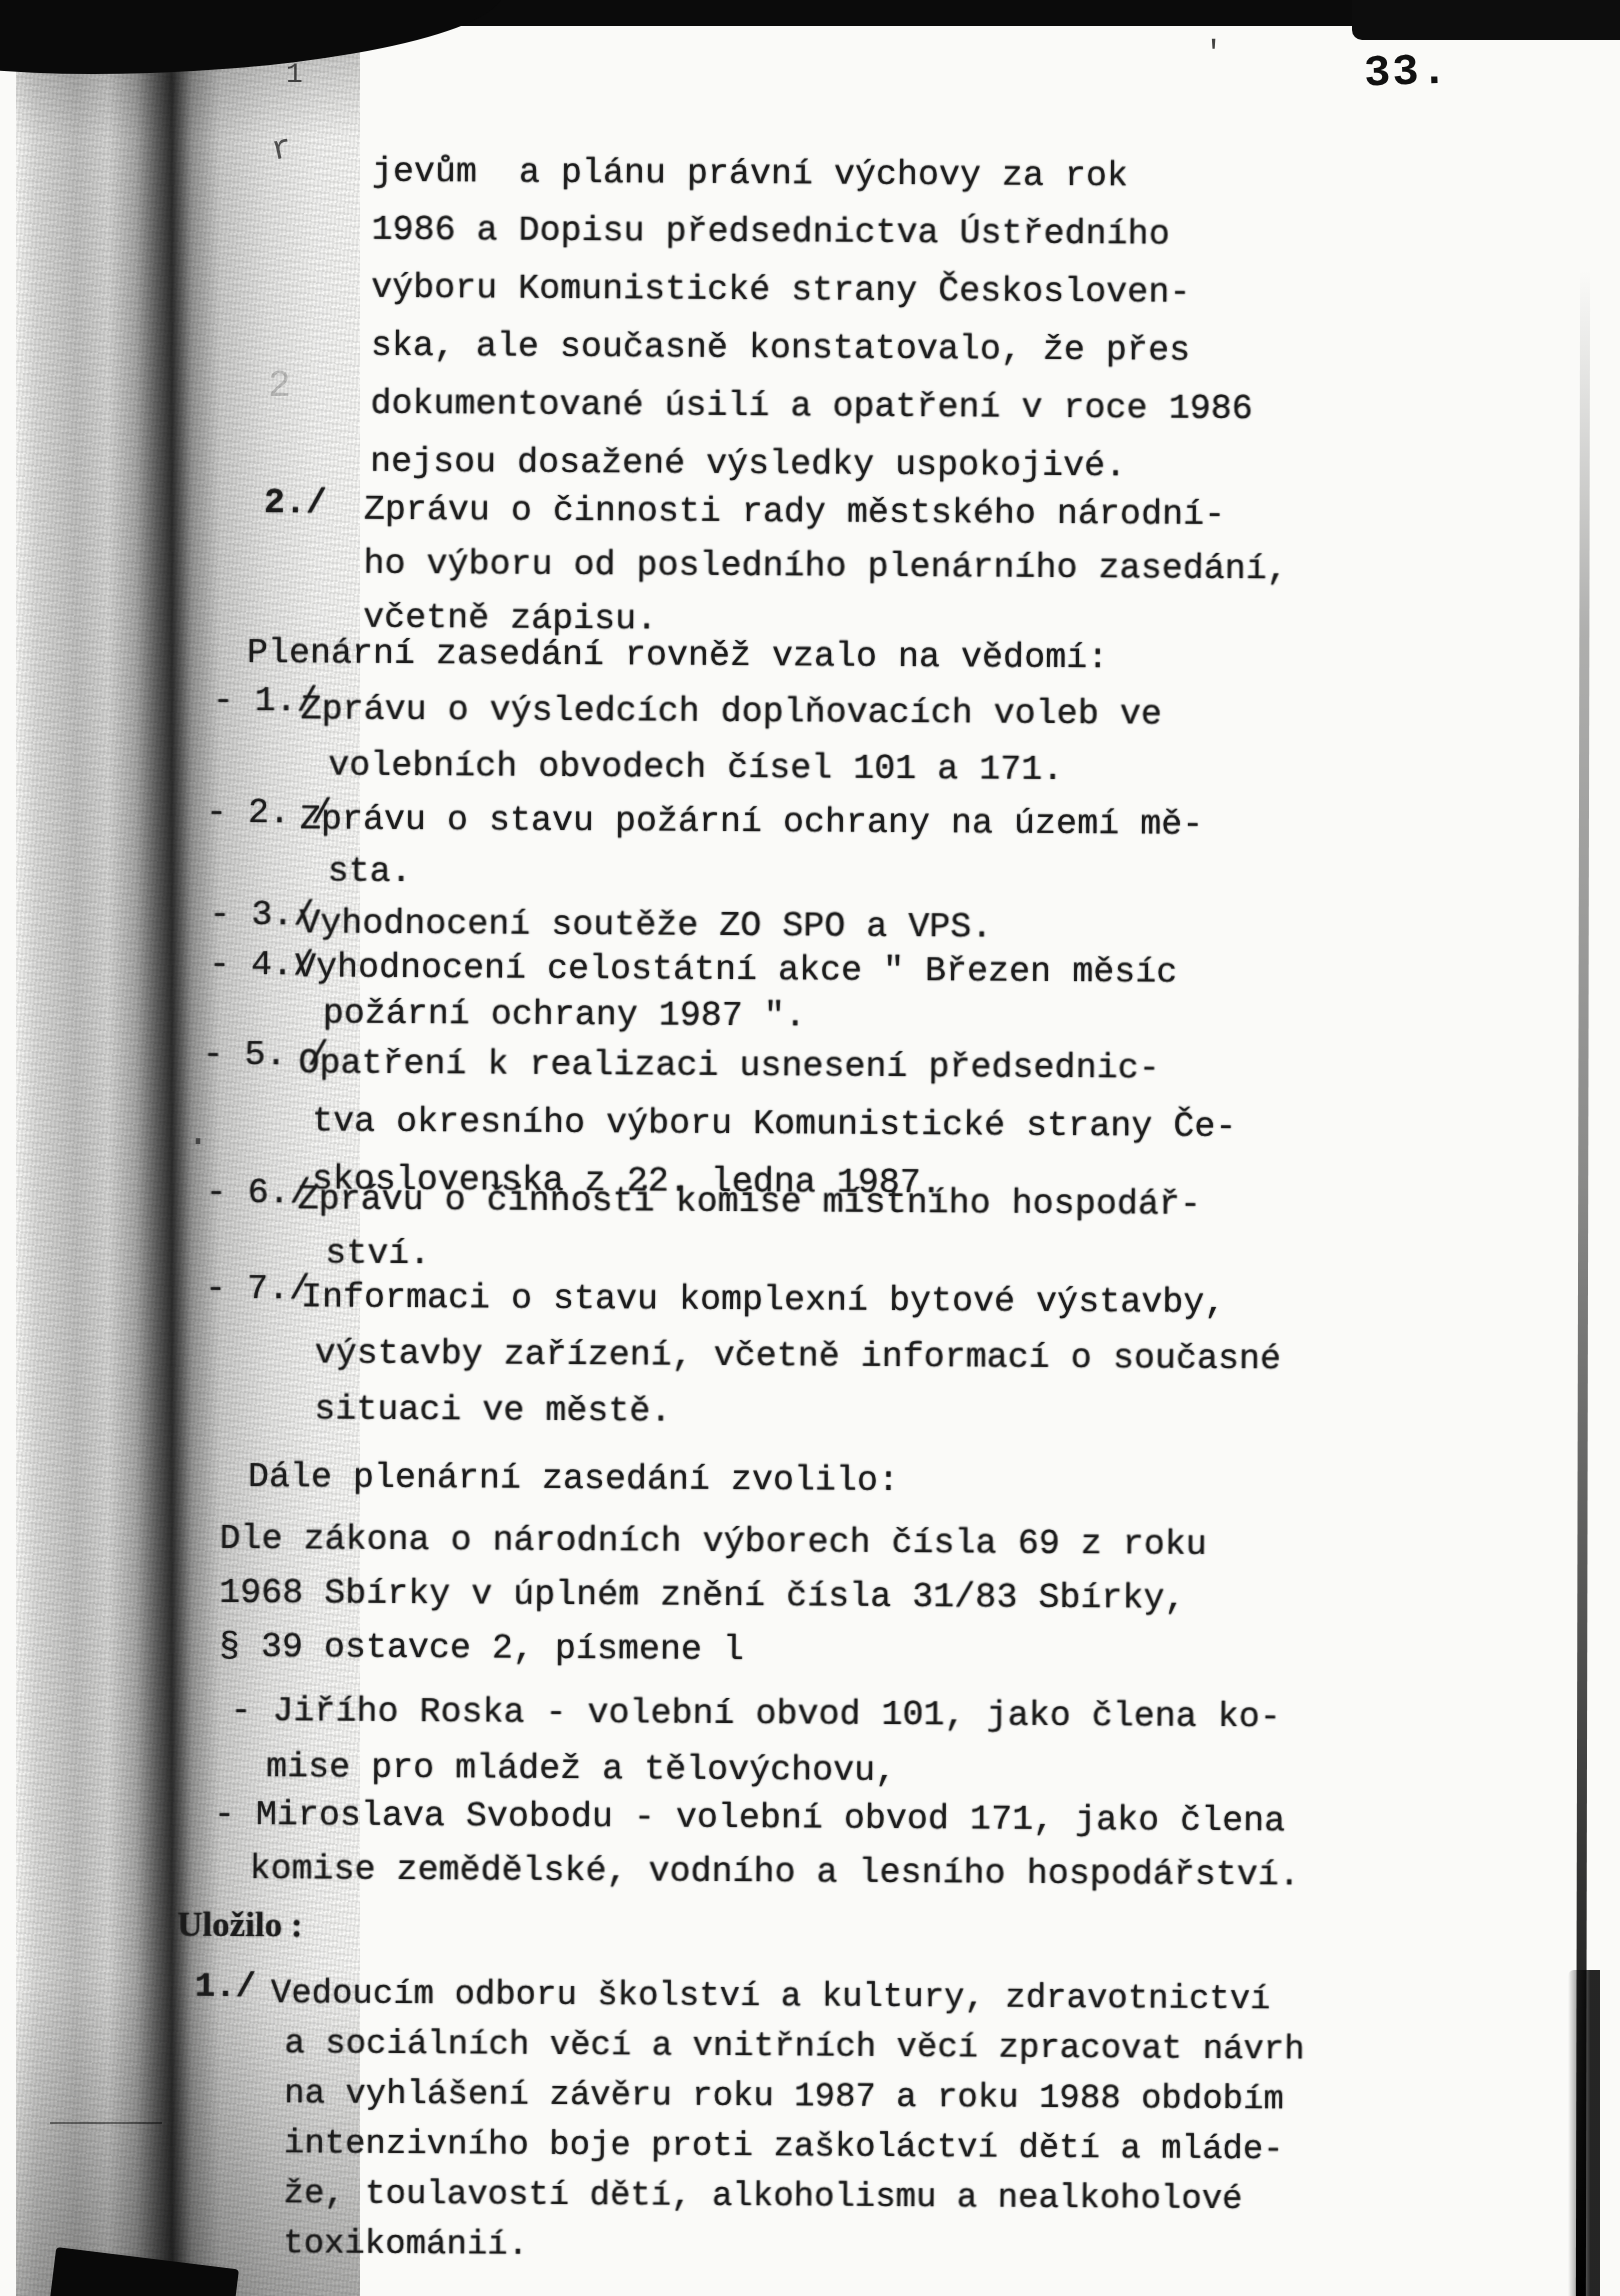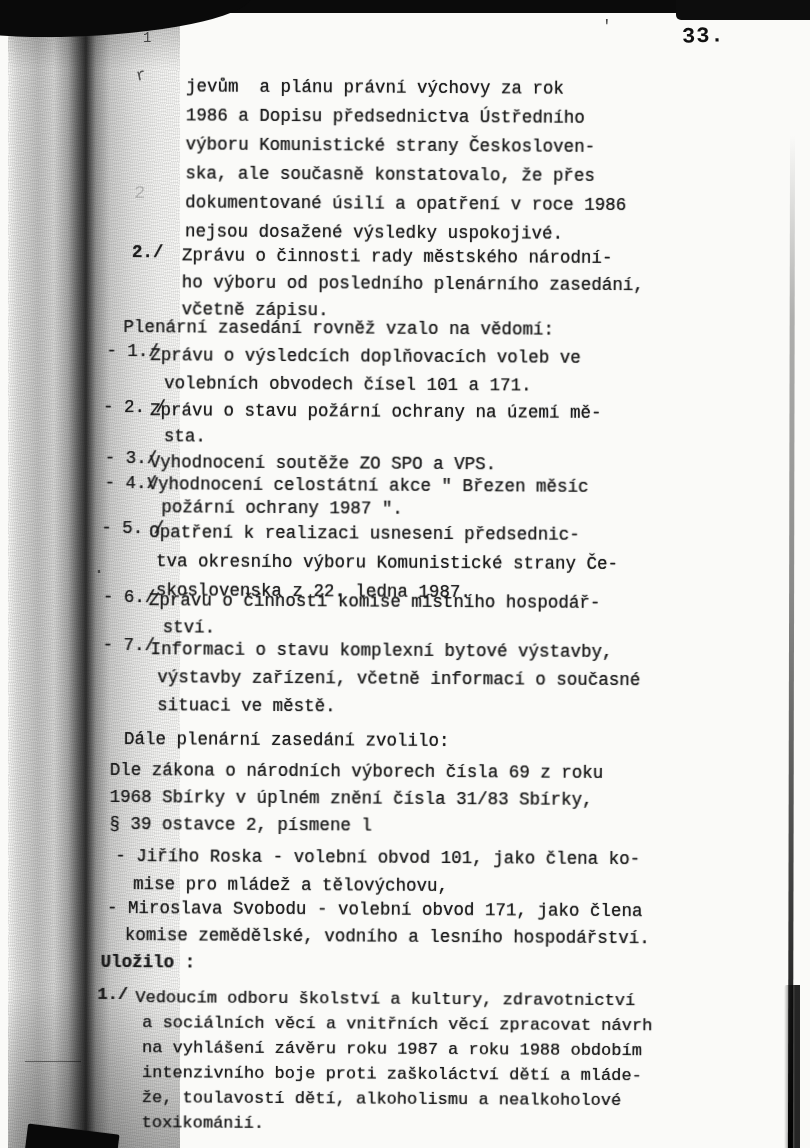--- a/index.html
+++ b/index.html
@@ -71,21 +71,21 @@
   .b4 {left:152px;top:397px;--lh:26px;}
   .b5 {left:152px;top:448px;}
   .b6 {left:150px;top:473px;--lh:23px;}
   .b7 {left:152px;top:518px;--lh:29px;}
   .b8 {left:152px;top:587px;--lh:27px;}
   .b9 {left:154px;top:635px;--lh:28px;}
   .b10{left:128px;top:725px;}
   .b11{left:114px;top:757px;--lh:27px;}
   .b12{left:120px;top:842px;--lh:28px;}
   .b13{left:112px;top:895px;--lh:27px;}
-  .b14{left:106px;top:948px;}
+  .b14{left:94px;top:948px;font-family:Liberation Serif, serif;}
   .b15{left:141px;top:985px;--lh:25px;font-size:17px;}
   .mk-b1 {left:133px;top:242px;}
   .mk-b3 {left:108px;top:341px;}
   .mk-b4 {left:105px;top:397px;}
   .mk-b5 {left:107px;top:448px;}
   .mk-b6 {left:107px;top:473px;}
   .mk-b7 {left:104px;top:518px;}
   .mk-b8 {left:106px;top:587px;}
   .mk-b9 {left:106px;top:635px;}
   .mk-b15{left:103px;top:985px;font-size:17px;}

